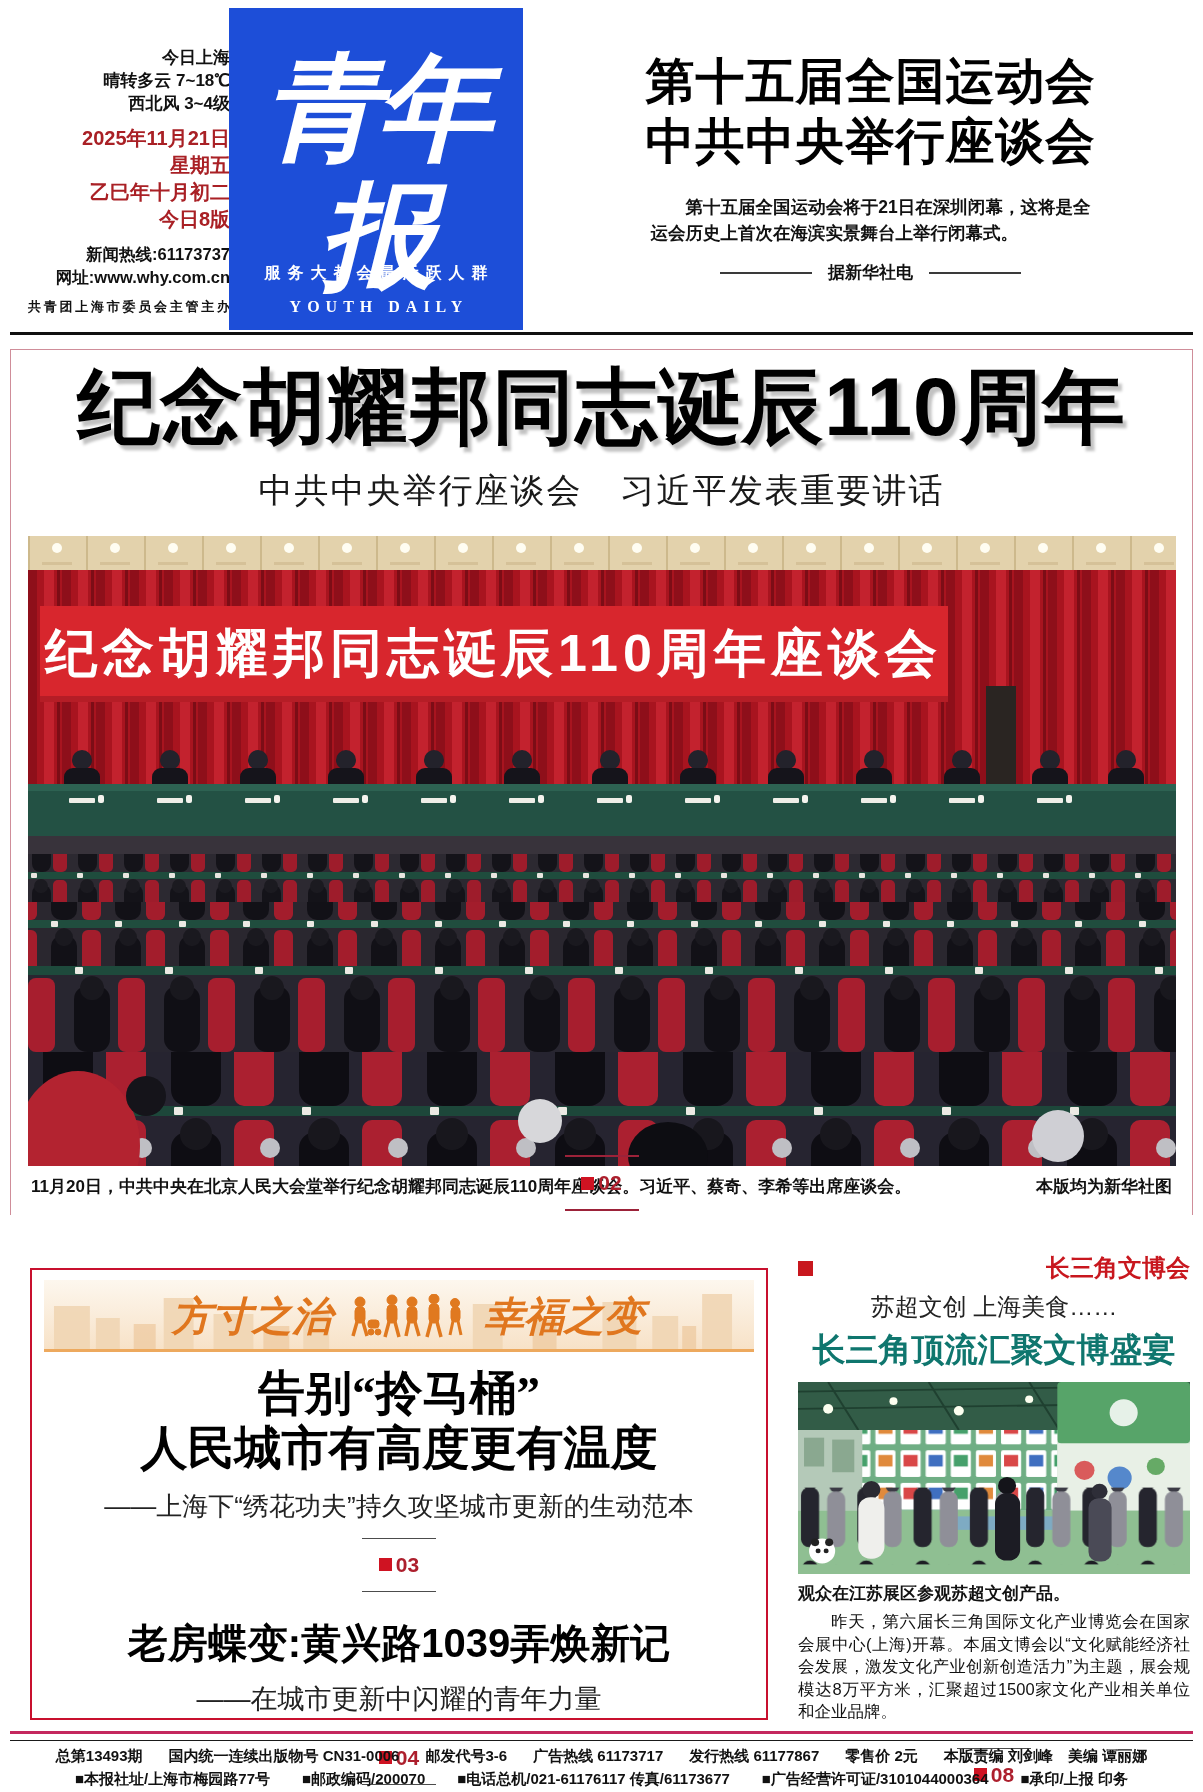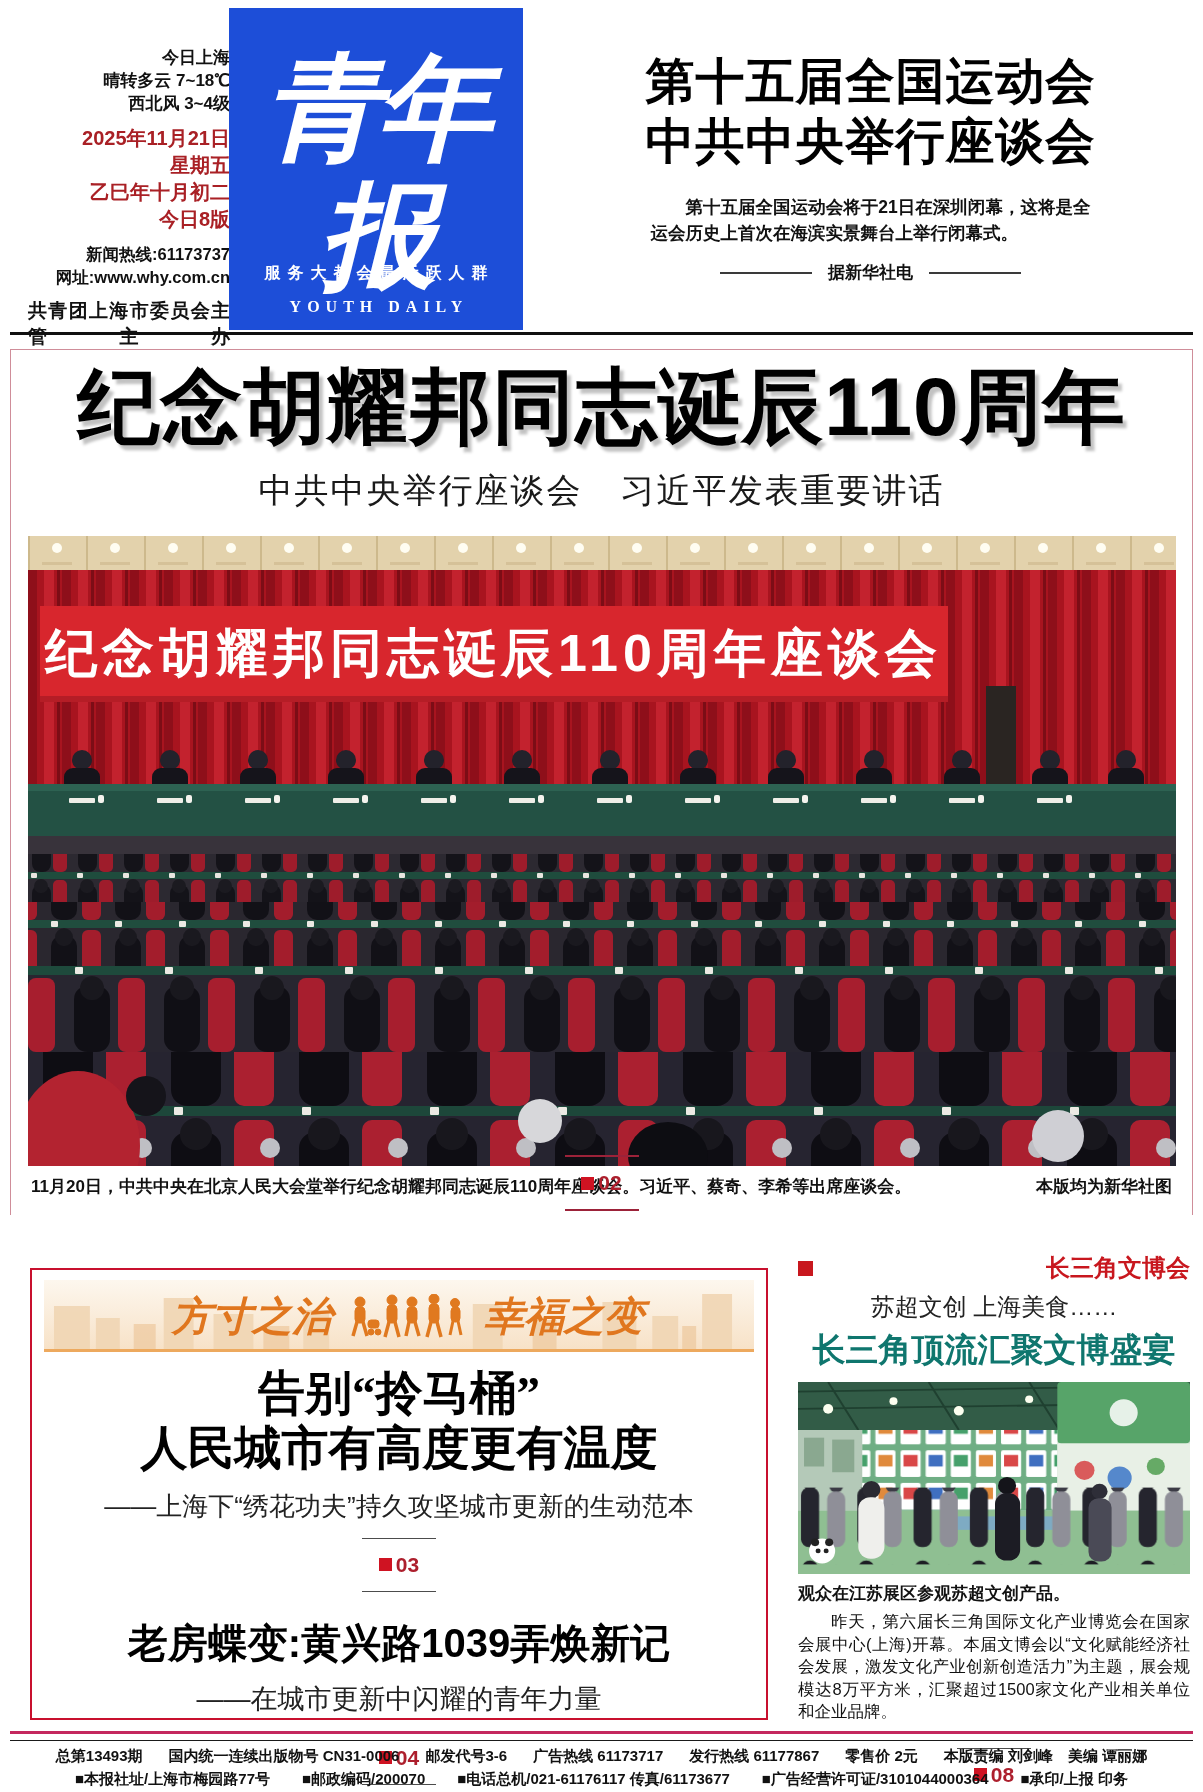--- a/index.html
+++ b/index.html
@@ -5,21 +5,21 @@
   * { margin:0; padding:0; box-sizing:border-box; }
   body { font-family:"Liberation Sans", sans-serif; background:#ffffff; color:#111; }
   .page { position:relative; width:1203px; height:1792px; background:#fff; overflow:hidden; }
 
   
   .info-col { position:absolute; left:28px; top:46px; width:202px; text-align:right; }
   .info-col .w { font-size:17px; font-weight:700; line-height:23px; color:#111; }
   .info-col .d { font-size:20px; font-weight:800; line-height:27px; color:#a92025; }
   .gap8 { height:10px; }
   .info-col .h { font-size:16.5px; font-weight:700; line-height:23px; }
-  .org { margin-top:9px; font-size:19px; font-weight:700; text-align:justify; text-align-last:justify; }
+  .org { margin-top:9px; font-size:13px; font-weight:700; text-align:justify; text-align-last:justify; }
 
   .masthead { position:absolute; left:229px; top:8px; width:294px; height:322px; background:#1d4ed8; text-align:center; }
   .mh-title { margin-top:38px; font-family:"Liberation Serif", serif; font-style:italic; font-weight:900;
               font-size:116px; line-height:1.1; color:#fff; letter-spacing:-4px; }
   .mh-slogan { position:absolute; left:0; right:0; bottom:46px; color:#fff; font-size:16px; font-weight:700;
                letter-spacing:7px; text-indent:7px; }
   .mh-en { position:absolute; left:0; right:0; bottom:14px; color:#fff; font-family:"Liberation Serif", serif;
            font-weight:700; font-size:16px; letter-spacing:6px; text-indent:6px; }
 
   .topstory { position:absolute; left:548px; top:52px; width:645px; text-align:center; }

